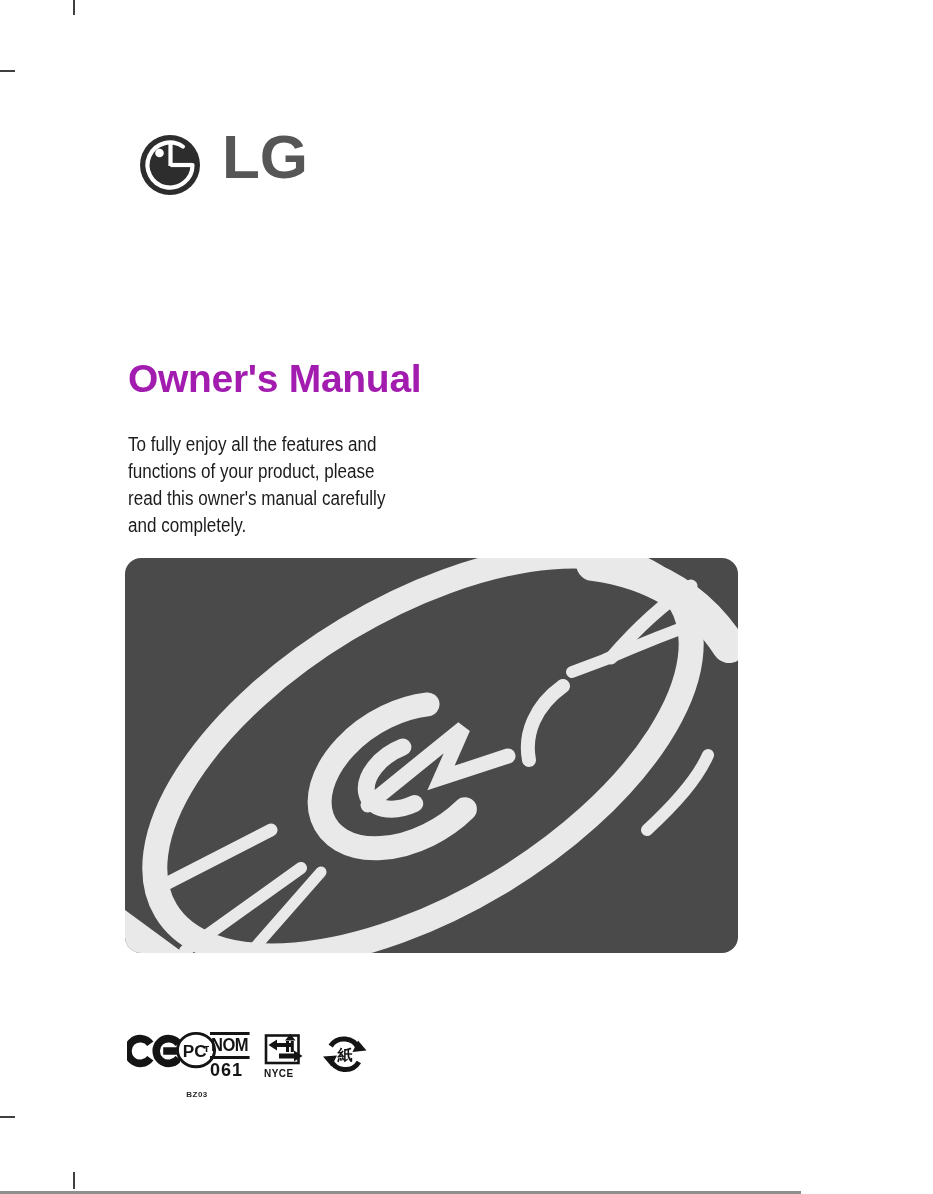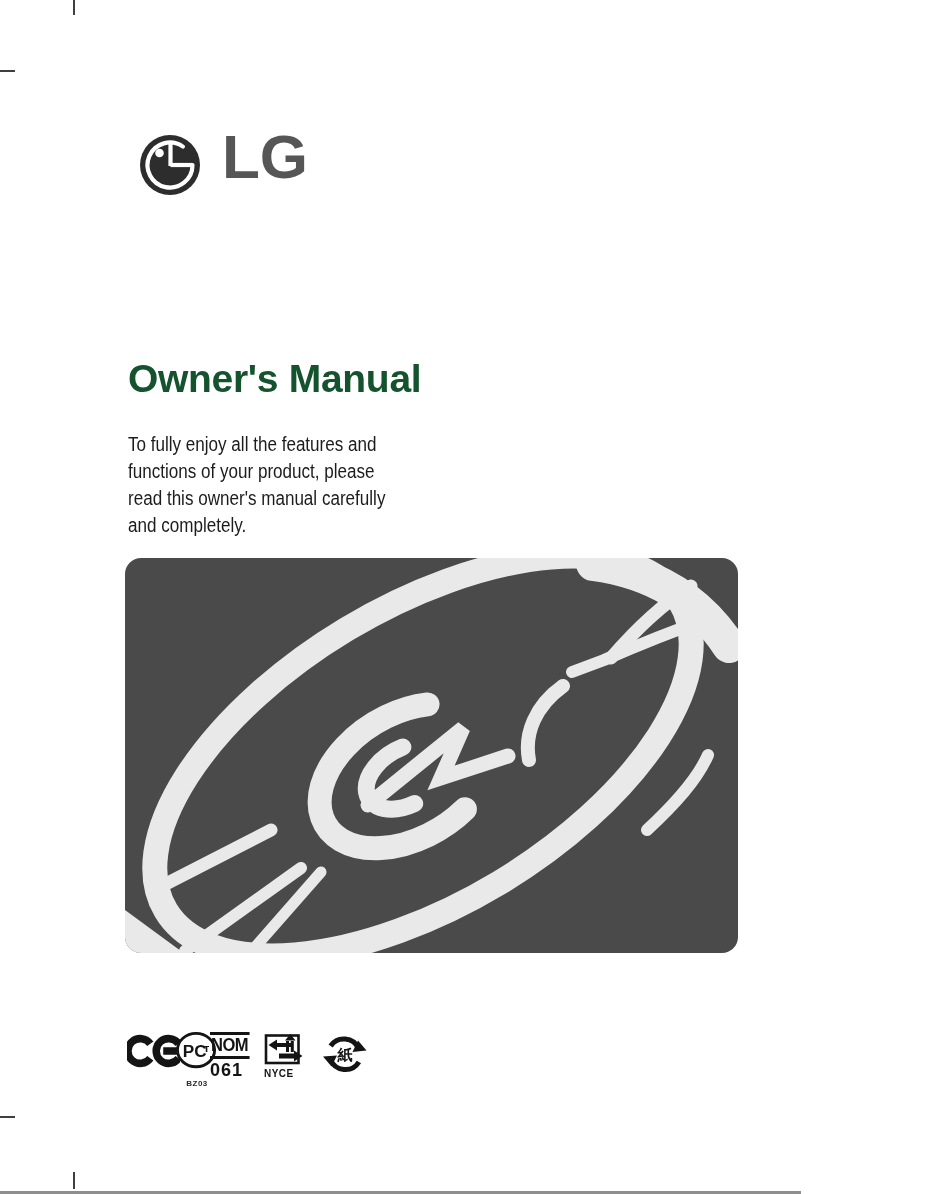--- a/index.html
+++ b/index.html
@@ -12,21 +12,21 @@
   
   .brand{position:absolute;left:138px;top:133px;display:flex;align-items:flex-start;}
   .brand svg{display:block;}
   .wordmark{
     position:absolute;left:84px;top:-7px;font-size:62px;line-height:1;
     font-weight:700;color:#565656;letter-spacing:0px;
   }
   
   .title{
     position:absolute;left:128px;top:359px;font-size:39px;font-weight:700;
-    color:#14532d;letter-spacing:-0.3px;line-height:1;
+    color:#a21caf;letter-spacing:-0.3px;line-height:1;
   }
   .intro{
     position:absolute;left:128px;top:431px;font-size:19.5px;line-height:27px;
     color:#1c1c1c;transform:scaleX(0.875);transform-origin:left top;white-space:nowrap;
   }
   
   .artwork{
     position:absolute;left:125px;top:558px;width:613px;height:395px;
     border-radius:16px;overflow:hidden;background:#4a4a4a;
   }
@@ -36,21 +36,21 @@
   
   .cert{position:absolute;color:#141414;}
   .cert svg{display:block;}
   .nom-box{border-top:3px solid #141414;border-bottom:3px solid #141414;
     font-weight:700;font-size:18px;line-height:21px;letter-spacing:-0.5px;
     transform:scaleX(0.92);transform-origin:left top;padding:0 1px;}
   .nom-num{font-weight:700;font-size:19px;letter-spacing:1px;line-height:22px;
     transform:scaleX(0.95);transform-origin:left top;}
   .nyce-label{font-weight:700;font-size:10.5px;letter-spacing:0.5px;margin-top:1px;
     transform:scaleX(0.95);transform-origin:left top;}
-  .pct-code{font-weight:700;font-size:8px;letter-spacing:0.5px;text-align:center;margin-top:8px;color:#2a2a2a;}
+  .pct-code{font-weight:700;font-size:8px;letter-spacing:0.5px;text-align:center;margin-top:19px;color:#2a2a2a;}
   
   .bottom-edge{position:absolute;left:0;top:1191px;width:933px;height:3px;background:#8e8e8e;}
 </style>
 </head>
 <body>
 
 <div class="page">
 
   <div class="mark" style="left:73px;top:0;width:2px;height:15px"></div>
   <div class="mark" style="left:858px;top:0;width:2px;height:15px"></div>

